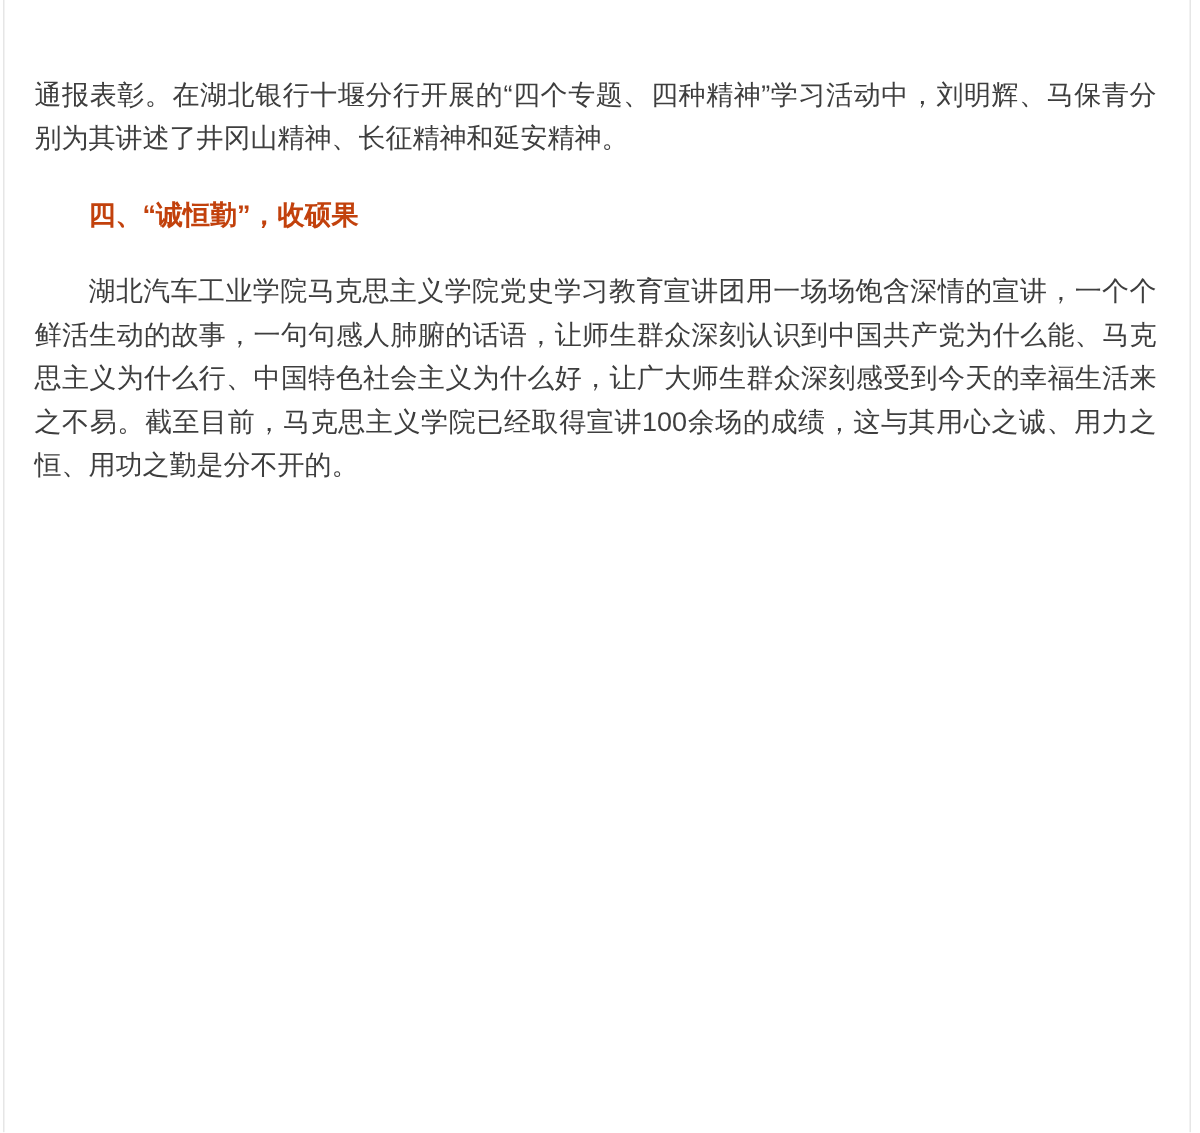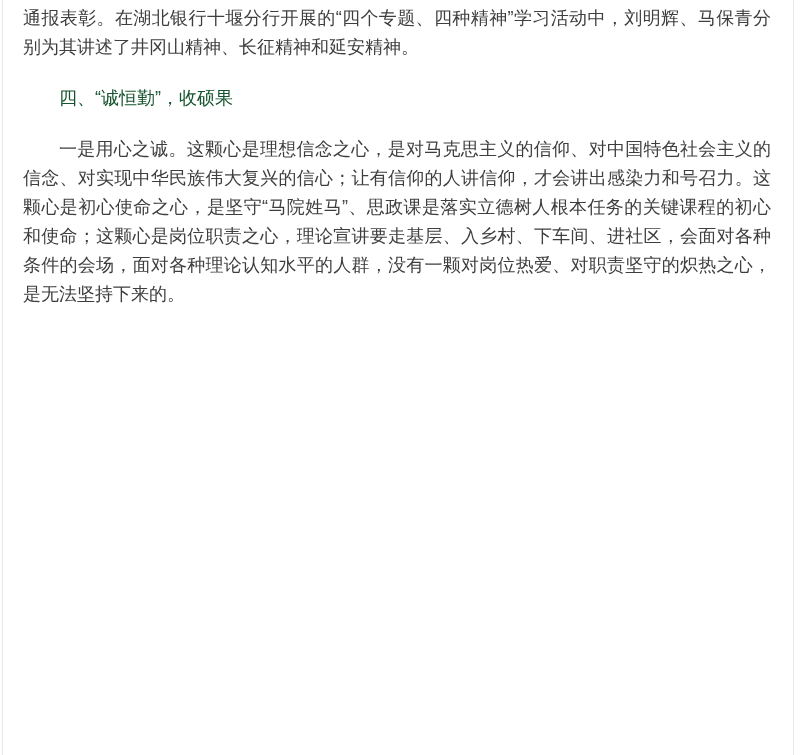--- a/index.html
+++ b/index.html
@@ -28,35 +28,36 @@
     margin: 0 0 22px 0;
     font-size: 18px;
     line-height: 29px;
     color: #3e3e3e;
     text-align: justify;
     text-indent: 2em;
     letter-spacing: 0;
   }
   .para.continuation {
     text-indent: 0;
+    margin-top: 45px;
   }
   .section-heading {
     margin: 0 0 22px 0;
     font-size: 18px;
     line-height: 29px;
-    color: #14532d;
-    font-weight: normal;
+    color: #c2410c;
+    font-weight: bold;
     text-indent: 2em;
   }
 </style>
 </head>
 <body>
 
 <div class="article-page">
   <p class="para continuation">通报表彰。在湖北银行十堰分行开展的“四个专题、四种精神”学习活动中，刘明辉、马保青分别为其讲述了井冈山精神、长征精神和延安精神。</p>
 
 
   <h3 class="section-heading">四、“诚恒勤”，收硕果</h3>
 
+  <p class="para">湖北汽车工业学院马克思主义学院党史学习教育宣讲团用一场场饱含深情的宣讲，一个个鲜活生动的故事，一句句感人肺腑的话语，让师生群众深刻认识到中国共产党为什么能、马克思主义为什么行、中国特色社会主义为什么好，让广大师生群众深刻感受到今天的幸福生活来之不易。截至目前，马克思主义学院已经取得宣讲100余场的成绩，这与其用心之诚、用力之恒、用功之勤是分不开的。</p>
 
-  <p class="para">一是用心之诚。这颗心是理想信念之心，是对马克思主义的信仰、对中国特色社会主义的信念、对实现中华民族伟大复兴的信心；让有信仰的人讲信仰，才会讲出感染力和号召力。这颗心是初心使命之心，是坚守“马院姓马”、思政课是落实立德树人根本任务的关键课程的初心和使命；这颗心是岗位职责之心，理论宣讲要走基层、入乡村、下车间、进社区，会面对各种条件的会场，面对各种理论认知水平的人群，没有一颗对岗位热爱、对职责坚守的炽热之心，是无法坚持下来的。</p>
 
 </div>
 
 </body></html>

